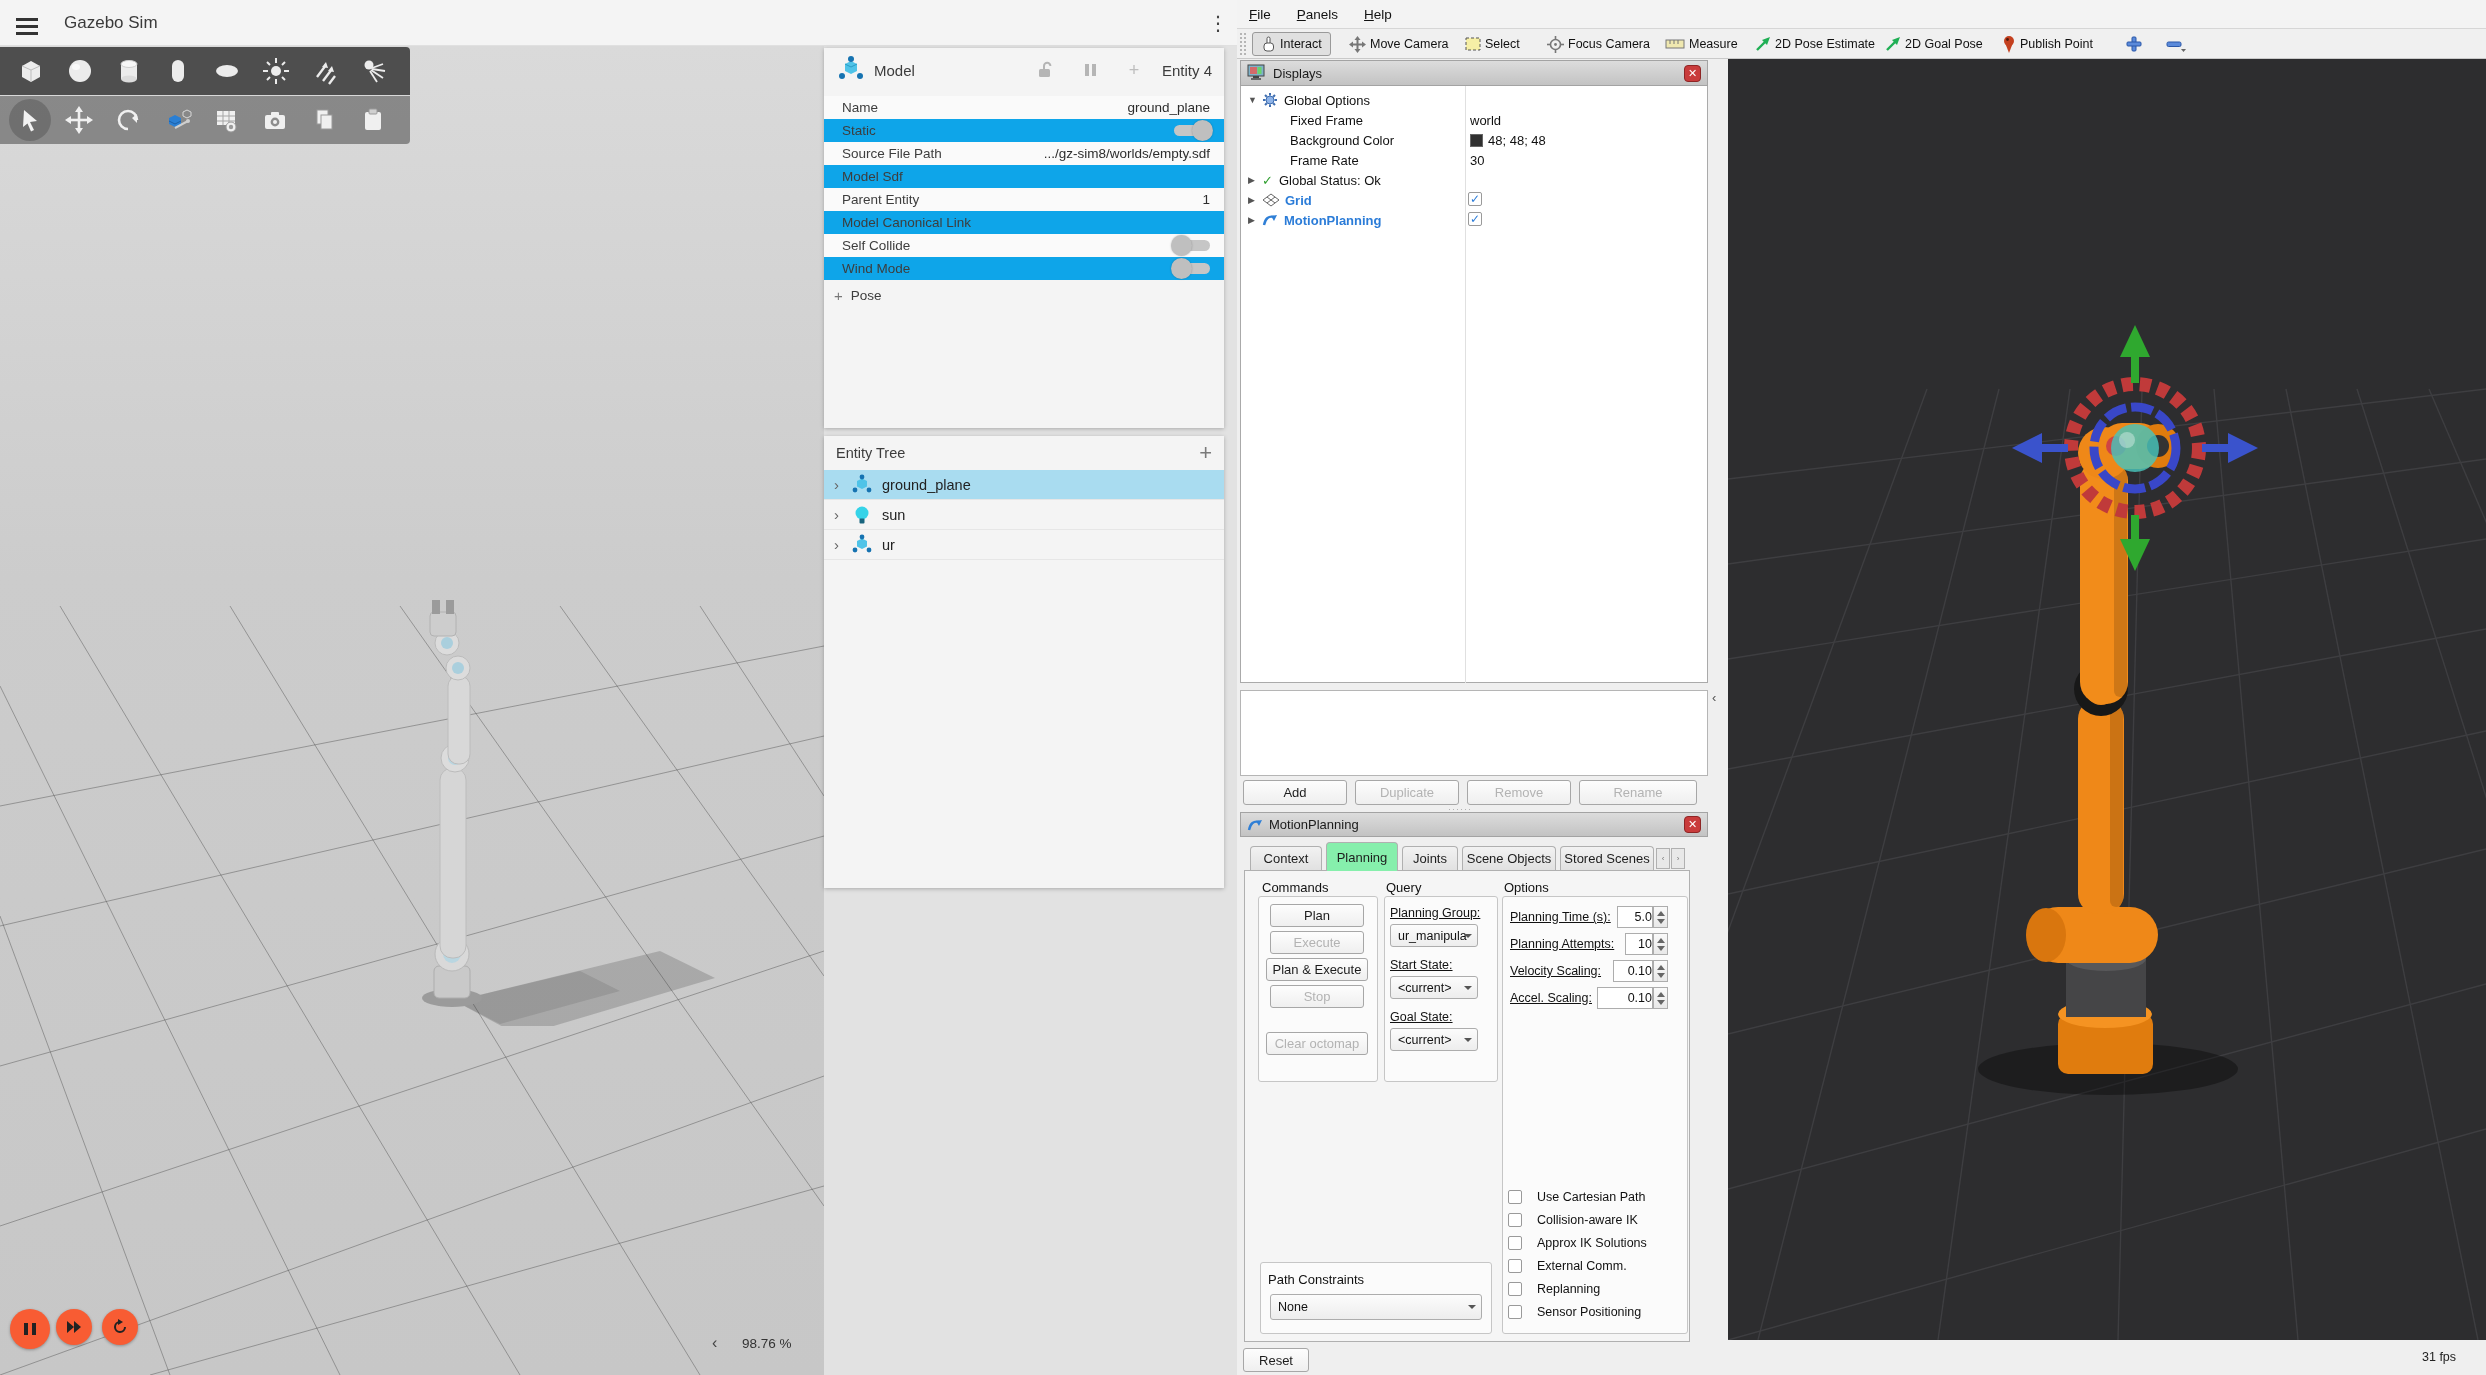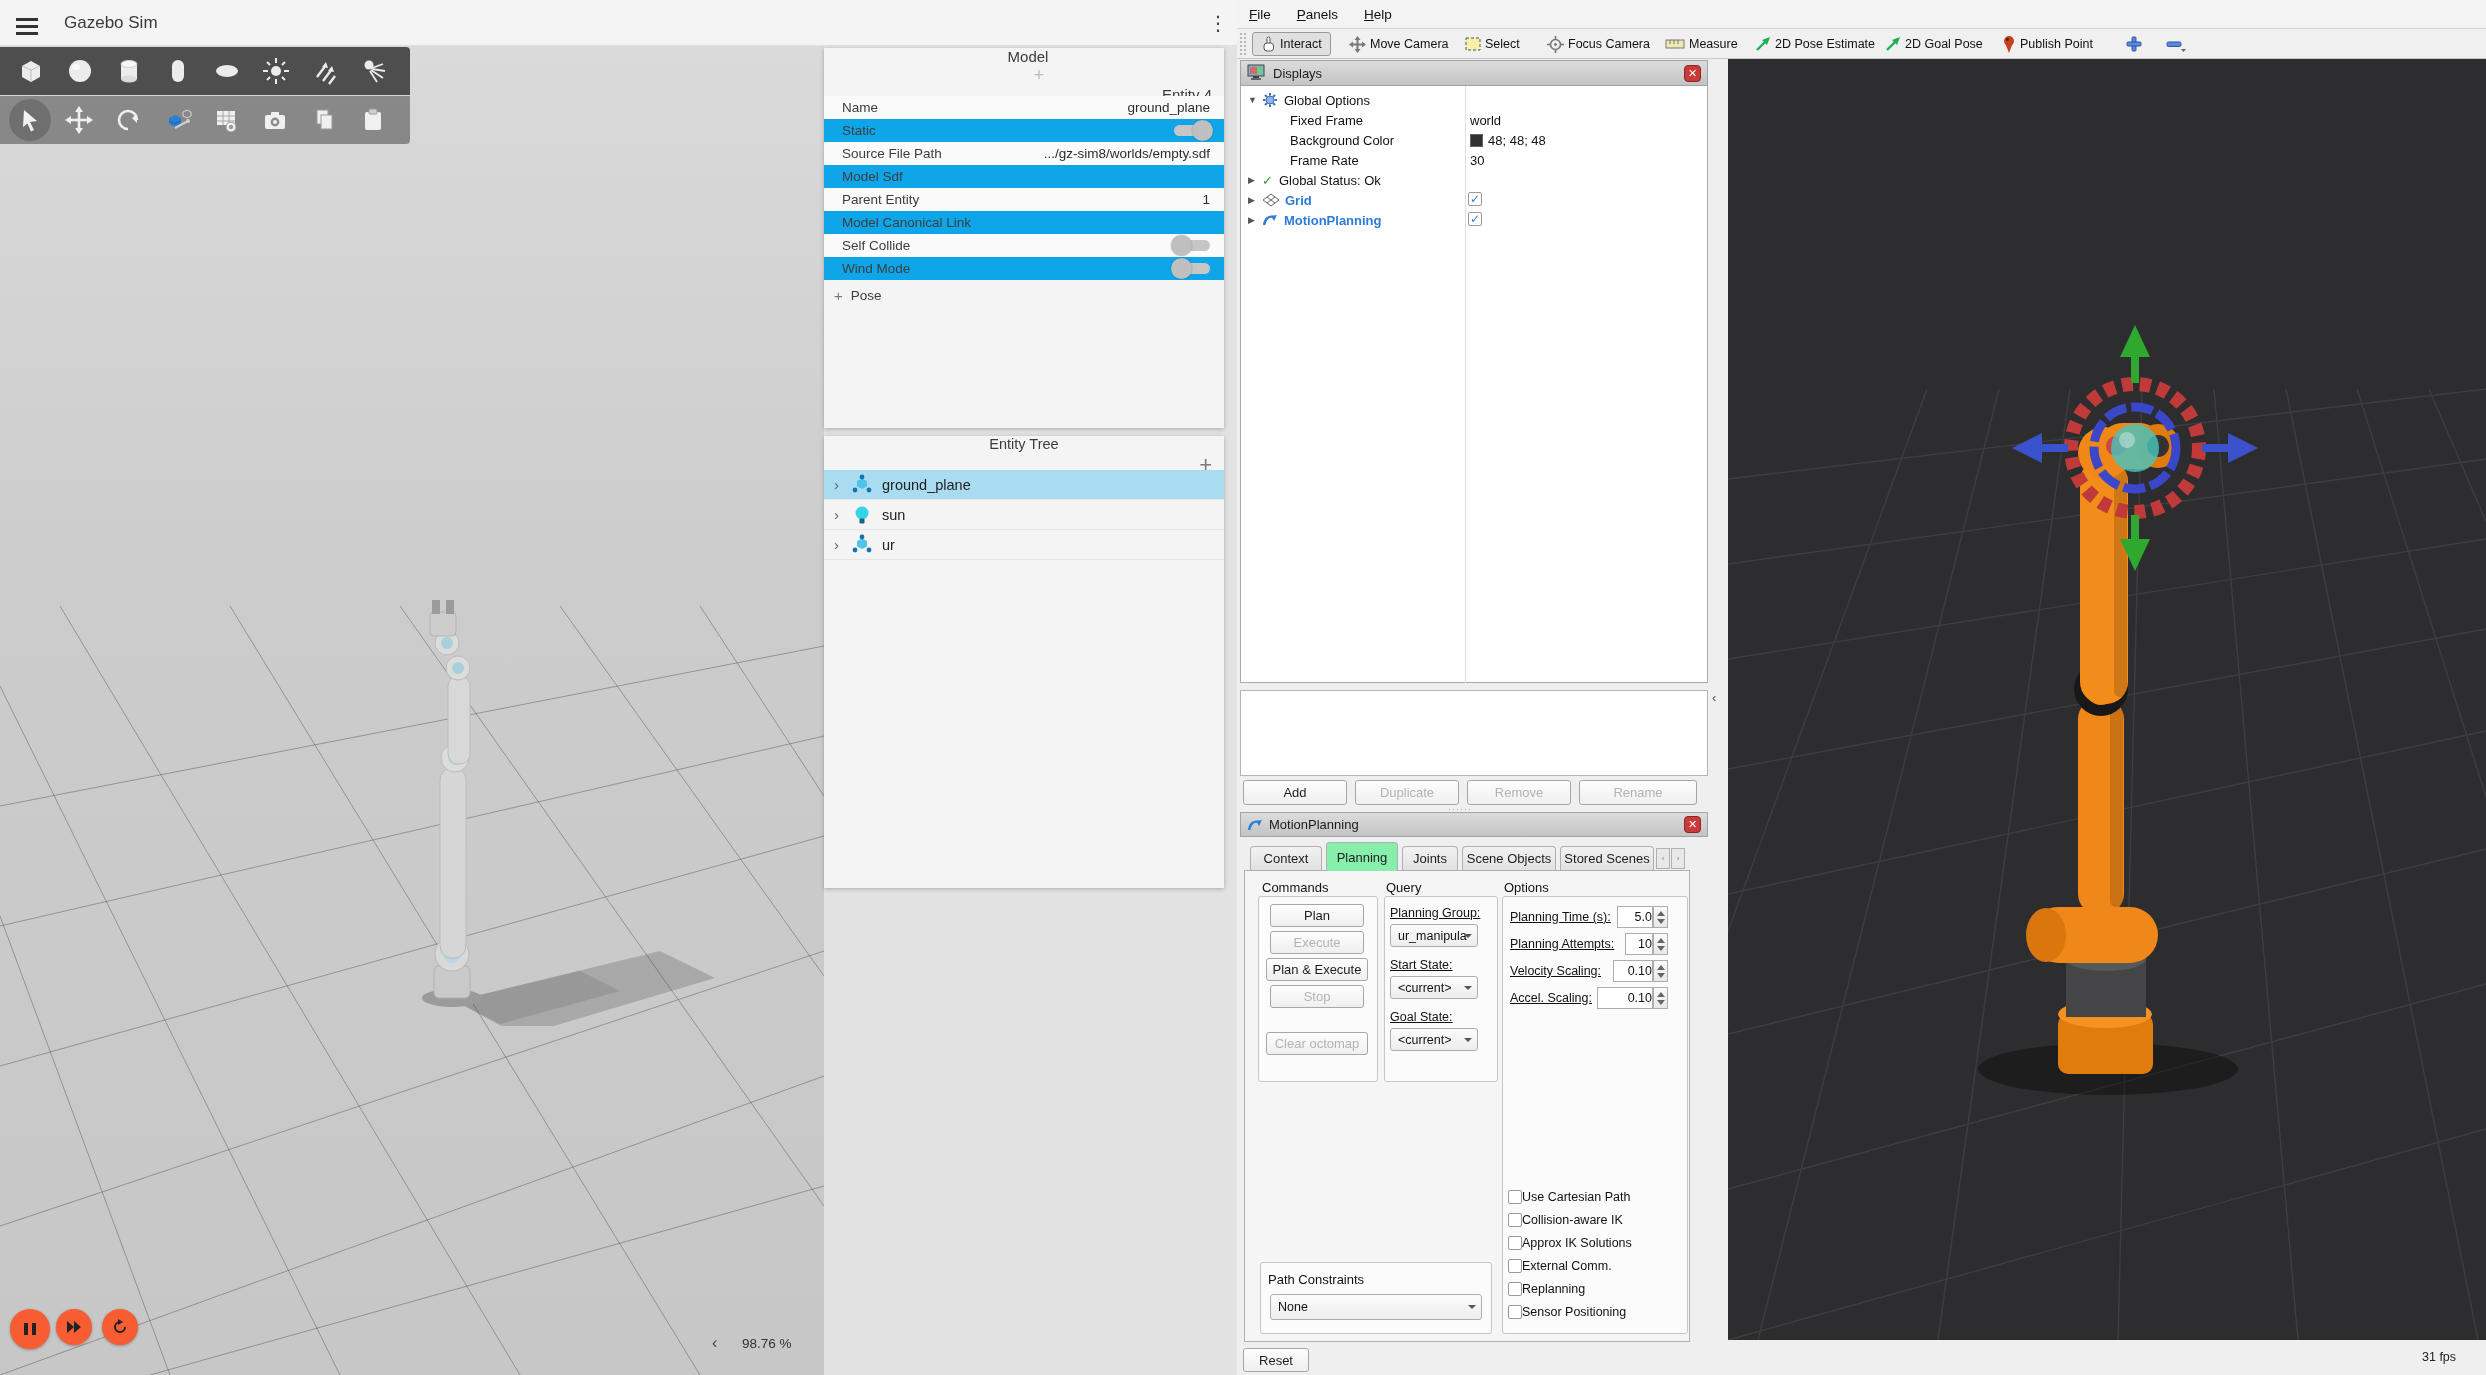--- a/index.html
+++ b/index.html
@@ -22,21 +22,21 @@
   .gz-toolbar.tools  { top:50px; background:rgba(110,110,110,0.75); border-radius:0 0 4px 0; }
   .tbtn { width:49px; height:44px; display:flex; align-items:center; justify-content:center; border-radius:50%; }
   .tbtn.active { background:rgba(0,0,0,0.18); width:42px; height:42px; margin:0 3px; }
   .play-btn { width:40px; height:40px; border-radius:50%; background:#f85c33; display:flex; align-items:center; justify-content:center; box-shadow:0 1px 3px rgba(0,0,0,.3); }
   .rtf { font-size:13.5px; color:#333; }
   .rtf-chev { font-size:16px; color:#444; }
 
   
   .gz-panel-bg { left:824px; top:46px; width:413px; height:1329px; background:#e2e2e2; }
   .card { left:824px; width:400px; background:#f4f4f4; box-shadow:0 1px 4px rgba(0,0,0,.25); }
-  .card-header { display:flex; align-items:center; height:44px; padding:0 12px;flex-direction:column; }
+  .card-header { display:flex; align-items:center; height:44px; padding:0 12px; }
   .card-title { font-size:15px; color:#3c3c3c; margin-left:8px; }
   .gz-row { position:absolute; left:0; width:400px; height:23px; display:flex; align-items:center;
     justify-content:space-between; padding:0 14px 0 18px; font-size:13.5px; color:#3d3d3d;gap:14px; }
   .gz-row.odd { background:#fafafa; } .gz-row.even { background:#0ea5e9; }
   .gz-val { color:#2d2d2d; }
   .toggle { width:36px; height:11px; border-radius:6px; background:#c6c6c6; position:relative; }
   .toggle .knob { position:absolute; top:-5px; width:21px; height:21px; border-radius:50%; background:#bfbfbf; box-shadow:0 0 2px rgba(0,0,0,.25); }
   .toggle.on .knob { right:-3px; } .toggle.off .knob { left:-3px; }
   .tree-row { position:absolute; left:0; width:400px; height:30px; display:flex; align-items:center; padding-left:10px; font-size:14.5px; color:#222; border-bottom:1px solid #e6e6e6; }
   .tree-row.selected { background:#a9dcf0; }
@@ -72,21 +72,21 @@
   .mp-content { position:absolute; left:1244px; top:870px; width:446px; height:472px; background:#f5f5f5; border:1px solid #b0b0b0; z-index:2; }
   .sec-label { position:absolute; font-size:13px; color:#111; z-index:4; }
   .groupbox { position:absolute; border:1px solid #c6c6c6; border-radius:3px; background:#fbfbfb; z-index:3; }
   .dropdown { position:absolute; border:1px solid #adadad; border-radius:3px; background:linear-gradient(#fcfcfc,#ededed); font-size:12.5px; color:#111; display:flex; align-items:center; padding:0 16px 0 7px; overflow:hidden; white-space:nowrap; z-index:4; }
   .dropdown .dd-arrow { position:absolute; right:5px; top:50%; margin-top:-2px; border:4px solid transparent; border-top-color:#555; }
   .qlabel { position:absolute; font-size:12.5px; color:#111; z-index:4;text-decoration:underline; }
   .spinbox { position:absolute; border:1px solid #adadad; background:#fff; font-size:12.5px; color:#111; display:flex; align-items:center; padding-left:5px; z-index:4;justify-content:flex-end; }
   .spin-arrows { position:absolute; z-index:4; width:15px; display:flex; flex-direction:column; align-items:center; justify-content:center; gap:3px; border:1px solid #adadad; background:linear-gradient(#fafafa,#e8e8e8); }
   .sa-up { border:4px solid transparent; border-bottom:5px solid #666; margin-top:-2px; }
   .sa-dn { border:4px solid transparent; border-top:5px solid #666; margin-bottom:-2px; }
-  .cbrow { position:absolute; display:flex; align-items:flex-end; gap:0; font-size:12.5px; color:#111; z-index:4; }
+  .cbrow { position:absolute; display:flex; align-items:flex-end; gap:15px; font-size:12.5px; color:#111; z-index:4; }
   .fps { font-size:12.5px; color:#222; }
   .collapse-chev { font-size:13px; color:#555; }
 </style>
 </head>
 <body>
 
 <div id="root">
 
   <div class="abs gz-viewport">
     <svg class="abs" style="left:0;top:0" width="824" height="1329">

